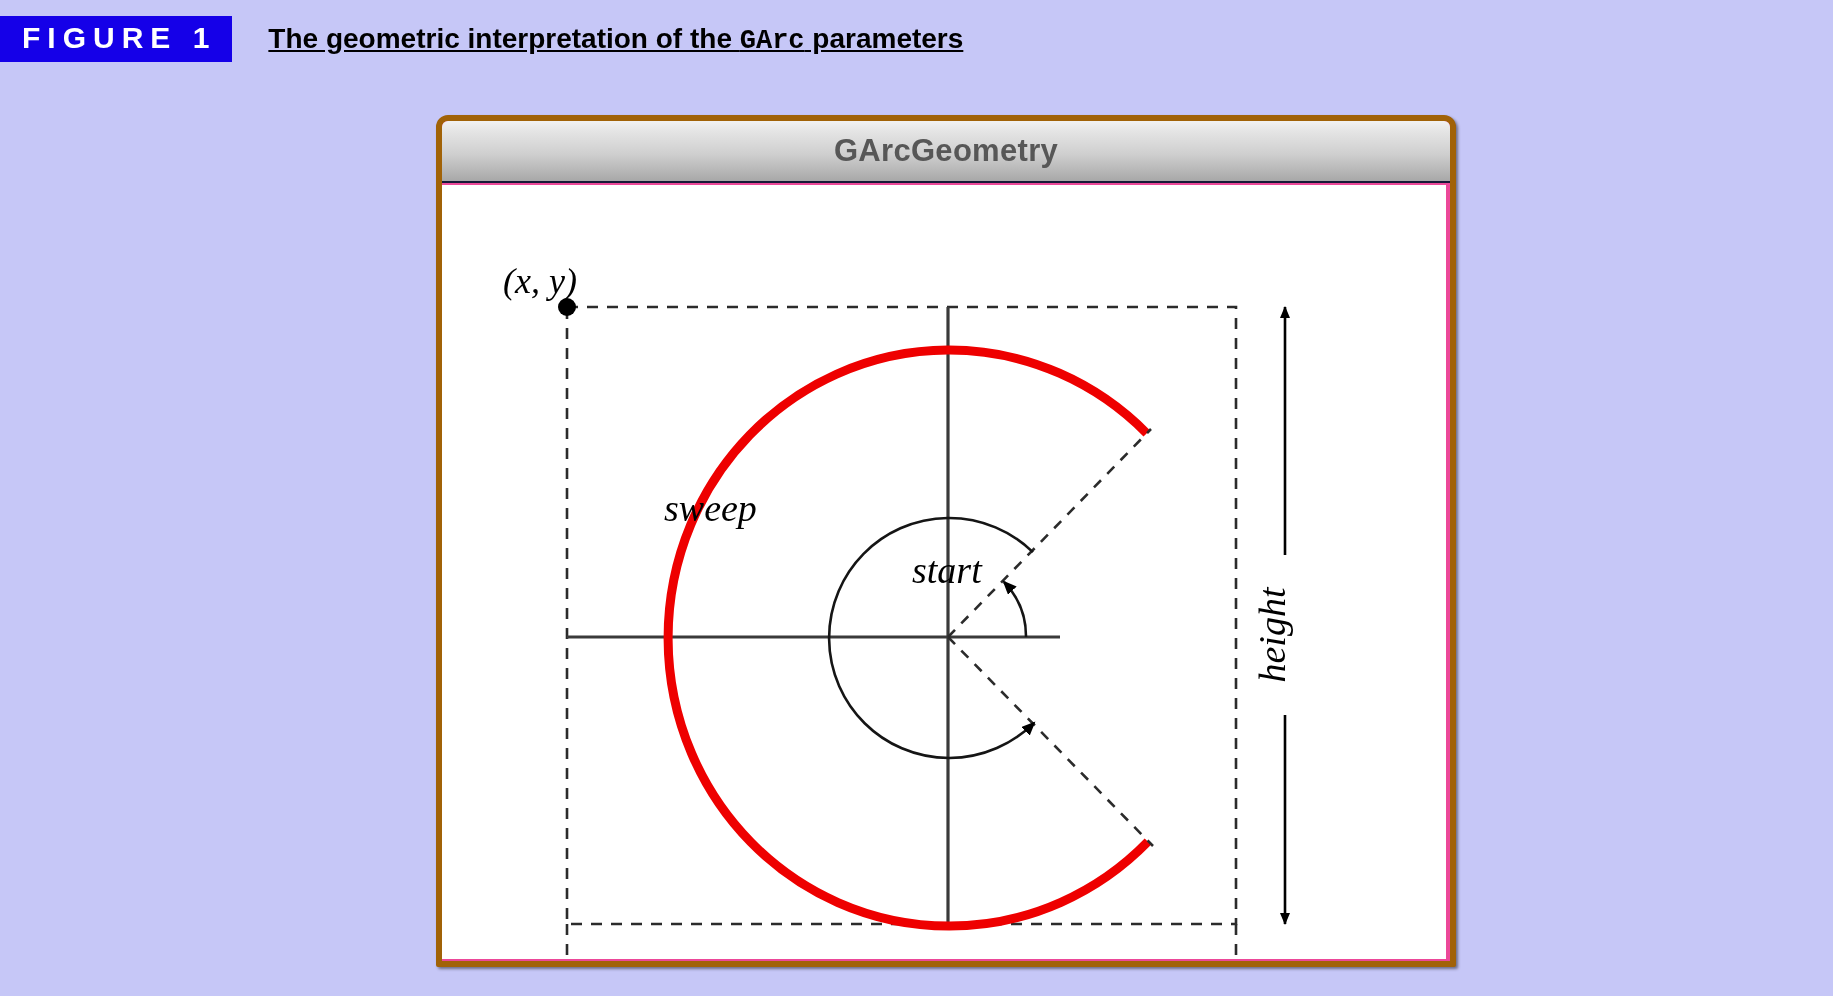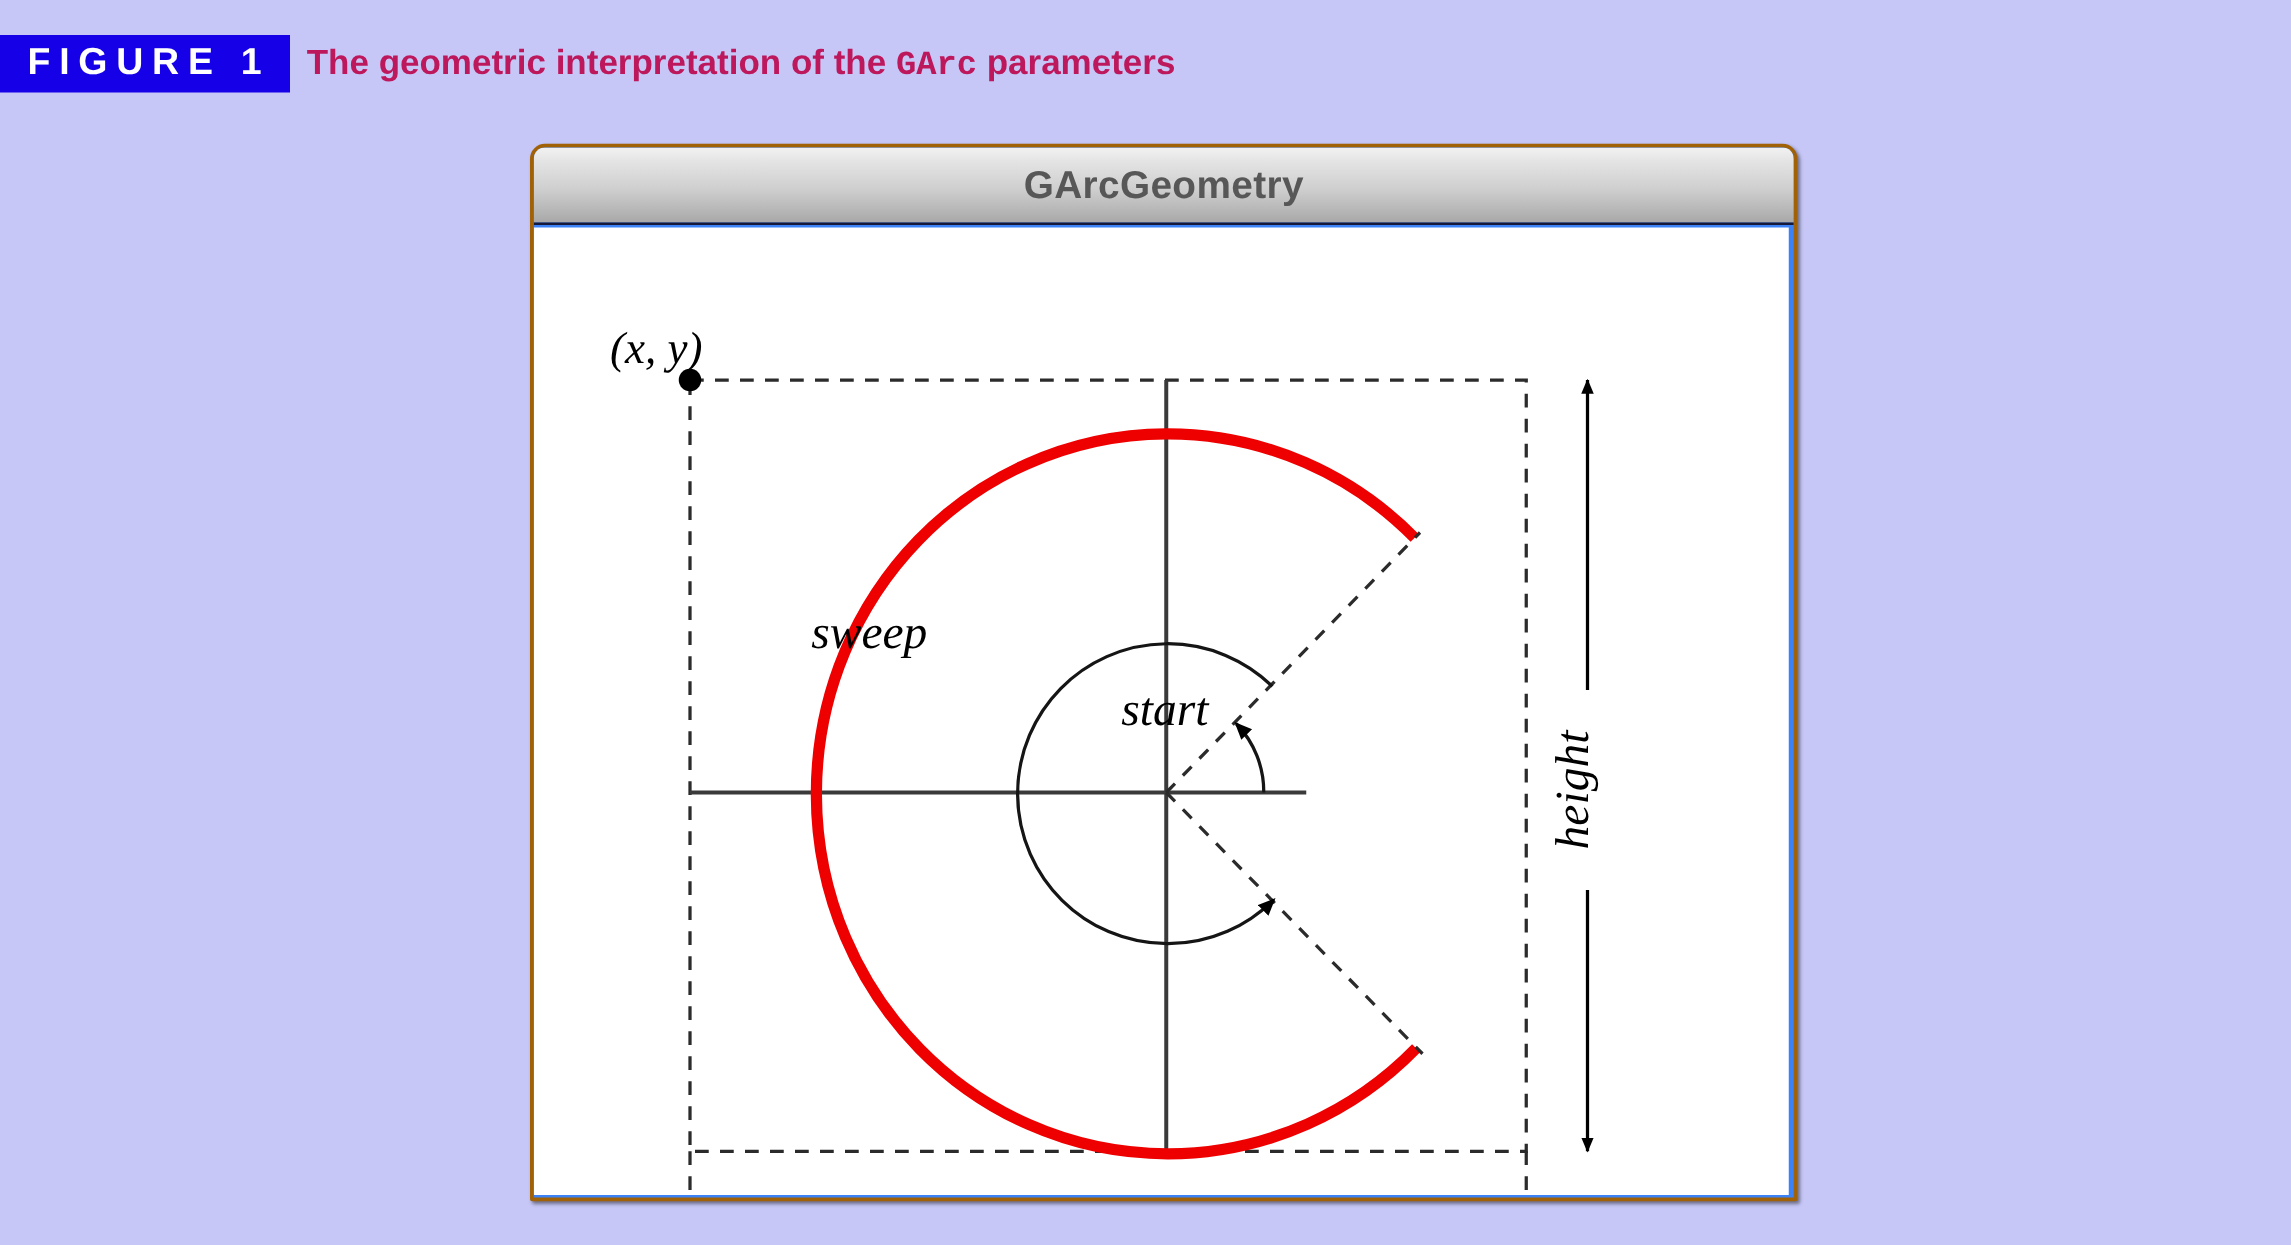--- a/index.html
+++ b/index.html
@@ -5,47 +5,48 @@
   html,body{margin:0;padding:0;}
   body{
     width:1833px;height:996px;
     background:#c6c7f7;
     font-family:"Liberation Sans", sans-serif;
     overflow:hidden;
     position:relative;
   }
   
   #caption-bar{
-    position:absolute;left:0;top:28px;height:46px;
+    position:absolute;left:0;top:16px;height:46px;
     display:flex;align-items:center;
   }
   #figure-badge{
     background:#1500e8;color:#ffffff;
     font-size:30px;font-weight:bold;letter-spacing:7px;
     padding:7px 16px 9px 22px;
     line-height:1;
     font-family:"Liberation Sans", sans-serif;
   }
   #caption-text{
-    margin-left:13px;color:#be185d;
+    margin-left:36px;color:#000000;
     font-size:28px;font-weight:bold;
     font-family:"Liberation Sans", sans-serif;
     white-space:pre;
+    text-decoration:underline;
   }
   #caption-text .mono{
     font-family:"Liberation Mono", monospace;
     font-weight:bold;font-size:27px;
   }
   
   #app-window{
-    position:absolute;left:424px;top:115px;
+    position:absolute;left:436px;top:115px;
     width:1008px;height:840px;
-    border:3px solid #a16207;
+    border:6px solid #a16207;
     border-radius:12px 12px 2px 2px;
-    background:#3b82f6;
+    background:#ec4899;
     box-shadow:2px 2px 3px rgba(0,0,0,.45);
     overflow:hidden;
   }
   #title-bar{
     height:62px;width:100%;
     background:linear-gradient(to bottom,#f2f2f2 0%,#e4e4e4 18%,#cfcfcf 55%,#a9a9a9 99%);
     border-bottom:2px solid #161a38;
     display:flex;align-items:center;justify-content:center;
     box-sizing:border-box;
   }

